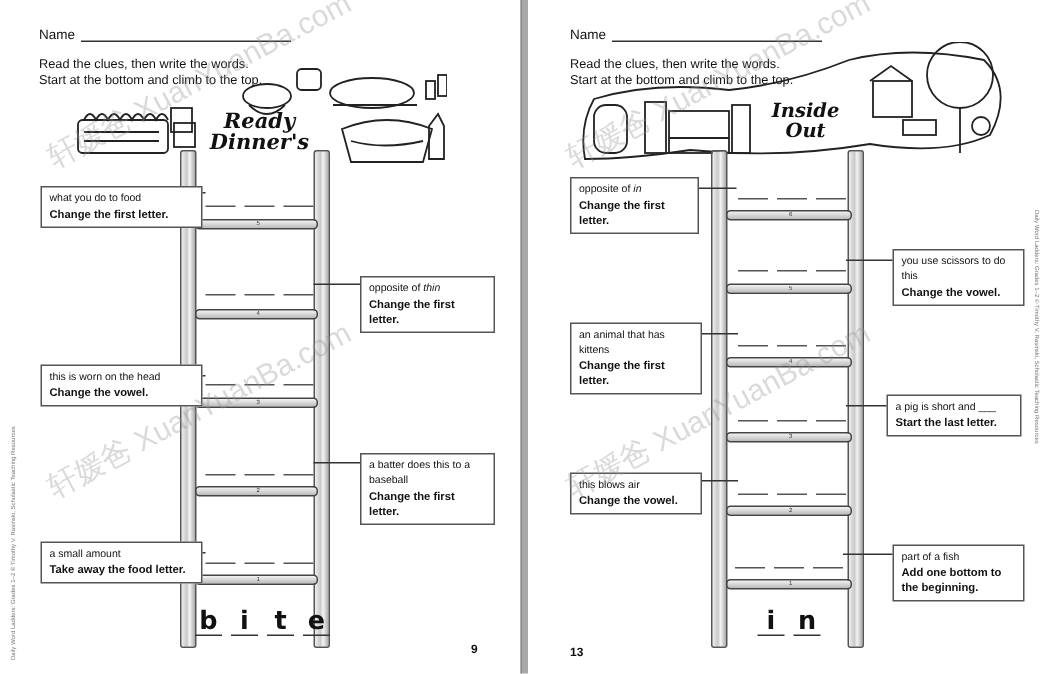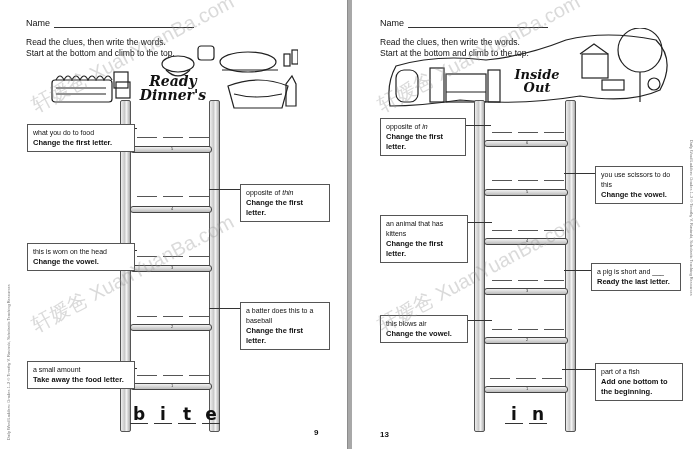--- a/index.html
+++ b/index.html
@@ -291,21 +291,21 @@
 
   <div class="leader" style="left:108px;top:222px;width:32px;"></div>
   <div class="clue" style="left:28px;top:215px;width:76px;">
     <span class="hint">an animal that has kittens</span>
     <span class="instr2">Change the first letter.</span>
   </div>
 
   <div class="leader" style="left:212px;top:270px;width:32px;"></div>
   <div class="clue" style="left:239px;top:263px;width:78px;">
     <span class="hint">a pig is short and ___</span>
-    <span class="instr2">Ready the last letter.</span>
+    <span class="instr2">Start the last letter.</span>
   </div>
 
   <div class="leader" style="left:108px;top:320px;width:32px;"></div>
   <div class="clue" style="left:28px;top:315px;width:76px;">
     <span class="hint">this blows air</span>
     <span class="instr2">Change the vowel.</span>
   </div>
 
   <div class="leader" style="left:210px;top:369px;width:34px;"></div>
   <div class="clue" style="left:243px;top:363px;width:76px;">

